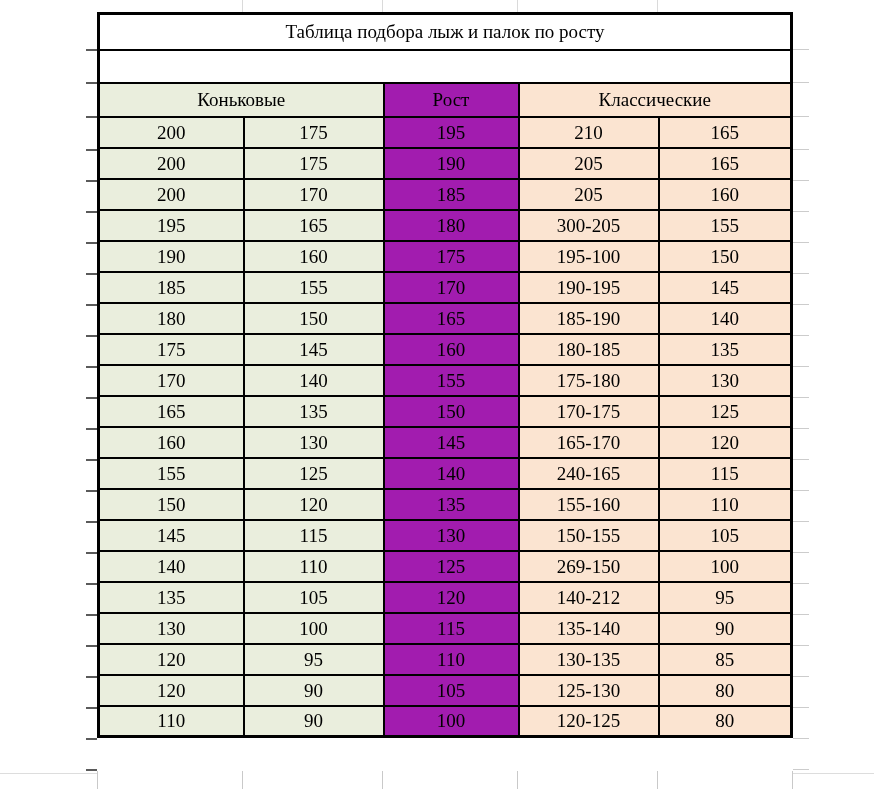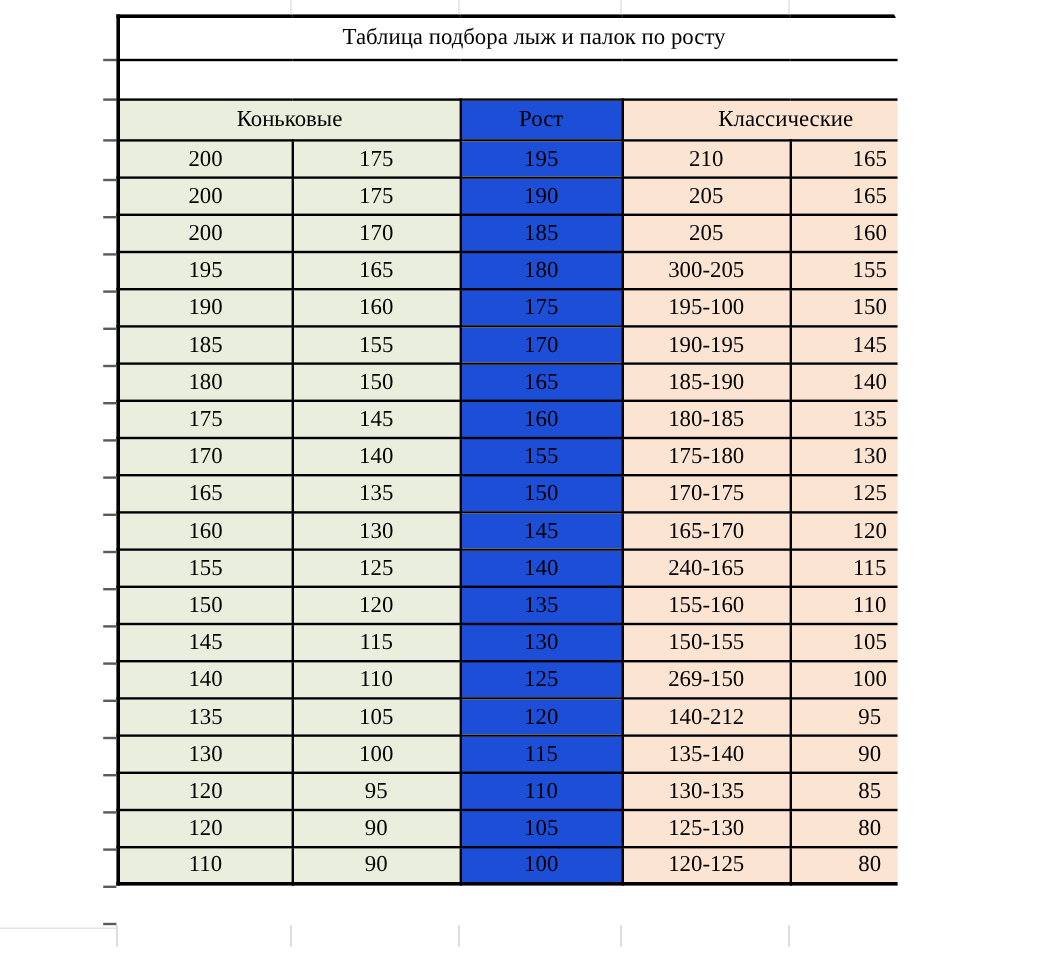--- a/index.html
+++ b/index.html
@@ -4,21 +4,21 @@
 <style>
   :root{
     --skate-bg:#eaeedd;
     --classic-bg:#fbe4d1;
     --border:#000000;
     --text:#000000;
   }
   html,body{margin:0;padding:0;background:#ffffff;}
   #page{
     position:relative;
-    width:748px;height:802px;
+    width:874px;height:802px;
     background:#ffffff;
     font-family:"Liberation Serif", serif;
     color:var(--text);
     overflow:hidden;
     border-radius:23px;
   }
   table#ski-table{
     position:absolute;left:97px;top:12px;
     width:693px;
     border-collapse:collapse;
@@ -41,21 +41,21 @@
   tr.r-title td{font-size:23px;}
   tr.r-empty{height:33px;}
   tr.r-empty td{border-bottom:3px solid var(--border);}
   tr.r-group{height:34px;}
   tr.r-group th{font-size:20px;}
   tr.r-sub{height:33px;}
   tr.r-sub th{font-size:20px;border-bottom:3px solid var(--border);}
   #ski-table tbody tr{height:31px;}
   .bg-skate{background:var(--skate-bg);}
   .bg-classic{background:var(--classic-bg);}
-  .bg-height{background:#1d4ed8;}
+  .bg-height{background:#a21caf;}
   #grid-stubs div{position:absolute;}
 </style>
 </head>
 <body>
 
 <div id="page">
   <table id="ski-table">
     <colgroup>
       <col style="width:145px">
       <col style="width:140px">

